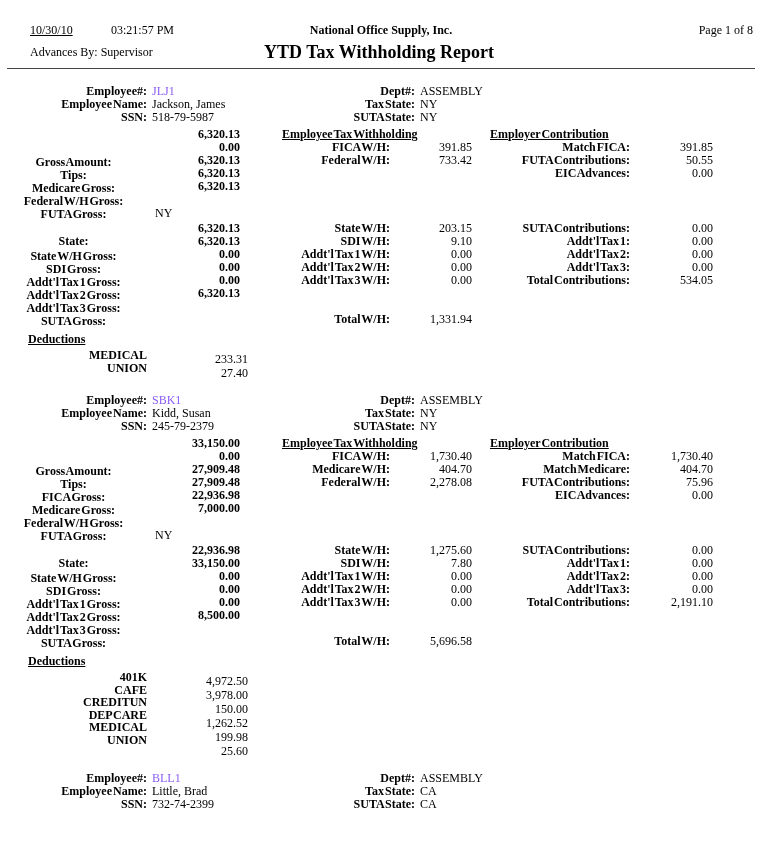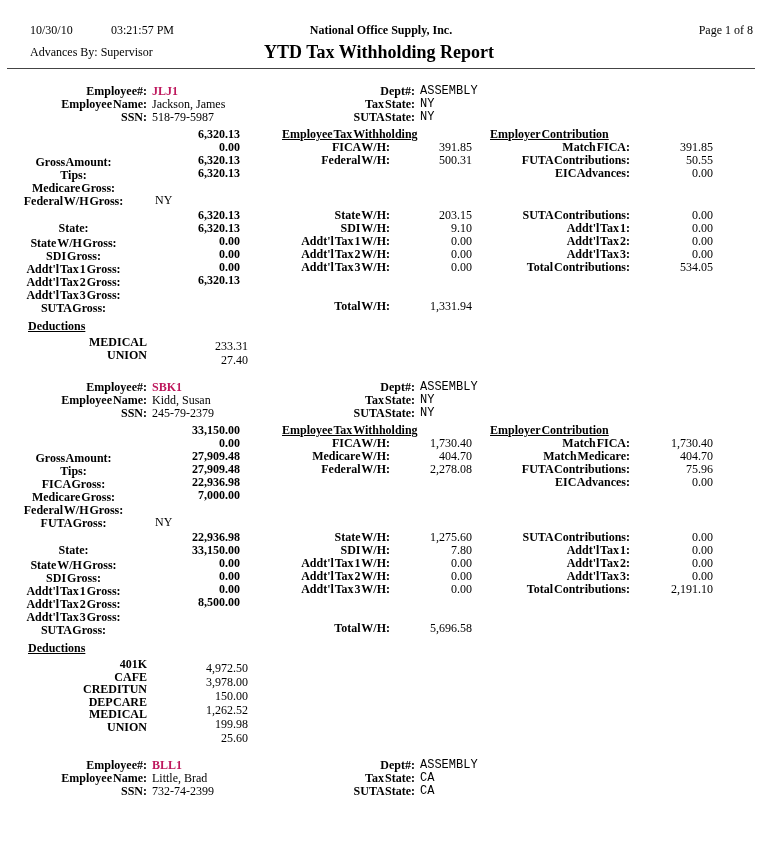--- a/index.html
+++ b/index.html
@@ -2,40 +2,40 @@
 <html><head>
 <meta charset="utf-8">
 <style>
   html,body{margin:0;padding:0;background:#fff;}
   body{
     width:762px;height:849px;overflow:hidden;position:relative;
     font-family:"Liberation Serif","DejaVu Serif",serif;
     font-size:12px;color:#000;
   }
   .pghead{position:relative;height:85px;}
-  .h-date{position:absolute;left:30px;top:23px;}
+  .h-date{position:absolute;left:30px;top:23px;text-decoration:underline;}
   .h-time{position:absolute;left:111px;top:23px;}
   .h-company{position:absolute;left:0;right:0;top:23px;text-align:center;font-weight:bold;}
   .h-page{position:absolute;right:9px;top:23px;}
   .h-printedby{position:absolute;left:30px;top:45px;}
   .h-title{position:absolute;left:0;right:4px;top:42px;text-align:center;font-weight:bold;font-size:18px;}
   .h-rule{position:absolute;left:7px;right:7px;top:68px;border-top:1px solid #444;height:0;}
 
   .content{position:absolute;left:0;top:85px;width:762px;}
   .emp{margin-bottom:14px;}
   .row{height:13px;line-height:13px;white-space:nowrap;}
   .c{display:inline-block;vertical-align:top;box-sizing:border-box;}
   .lbl{font-weight:bold;word-spacing:-2px;}
   .u{text-decoration:underline;}
-  .link{color:#be185d;font-weight:bold;}
+  .link{color:#8b5cf6;}
   
   .ia{width:147px;text-align:right;}
   .ib{width:153px;text-align:left;padding-left:5px;}
   .ic{width:115px;text-align:right;}
-  .id{text-align:left;padding-left:5px;font-family:Liberation Mono, monospace;}
+  .id{text-align:left;padding-left:5px;}
   
   .l1{width:147px;text-align:center;margin-top:28px;}
   .v1{width:93px;text-align:right;font-weight:bold;}
   .l2{width:150px;text-align:right;}
   .v2{width:82px;text-align:right;}
   .l3{width:158px;text-align:right;}
   .v3{width:83px;text-align:right;}
   .mh{width:232px;text-align:left;padding-left:42px;}
   .rh{width:241px;text-align:left;padding-left:18px;}
   .emp-info{margin-bottom:4px;}
@@ -68,22 +68,23 @@
 <div class="content">
     <section class="emp">
       <div class="emp-info">
         <div class="row"><span class="c ia lbl">Employee#:</span><span class="c ib link">JLJ1</span><span class="c ic lbl">Dept#:</span><span class="c id">ASSEMBLY</span></div>
         <div class="row"><span class="c ia lbl">Employee Name:</span><span class="c ib">Jackson, James</span><span class="c ic lbl">Tax State:</span><span class="c id">NY</span></div>
         <div class="row"><span class="c ia lbl">SSN:</span><span class="c ib">518-79-5987</span><span class="c ic lbl">SUTA State:</span><span class="c id">NY</span></div>
       </div>
       <div class="gross-grid">
         <div class="row"><span class="c l1 lbl">Gross Amount:</span><span class="c v1">6,320.13</span><span class="c mh lbl u">Employee Tax Withholding</span><span class="c rh lbl u">Employer Contribution</span></div>
         <div class="row"><span class="c l1 lbl">Tips:</span><span class="c v1">0.00</span><span class="c l2 lbl">FICA W/H:</span><span class="c v2">391.85</span><span class="c l3 lbl">Match FICA:</span><span class="c v3">391.85</span></div>
-        <div class="row"><span class="c l1 lbl">Medicare Gross:</span><span class="c v1">6,320.13</span><span class="c l2 lbl">Federal W/H:</span><span class="c v2">500.31</span><span class="c l3 lbl">FUTA Contributions:</span><span class="c v3">50.55</span></div>
+        <div class="row"><span class="c l1 lbl">Medicare Gross:</span><span class="c v1">6,320.13</span><span class="c l2 lbl">Federal W/H:</span><span class="c v2">733.42</span><span class="c l3 lbl">FUTA Contributions:</span><span class="c v3">50.55</span></div>
         <div class="row"><span class="c l1 lbl">Federal W/H Gross:</span><span class="c v1">6,320.13</span><span class="c l2 lbl"></span><span class="c v2"></span><span class="c l3 lbl">EIC Advances:</span><span class="c v3">0.00</span></div>
+        <div class="row"><span class="c l1 lbl">FUTA Gross:</span><span class="c v1">6,320.13</span><span class="c l2 lbl"></span><span class="c v2"></span><span class="c l3 lbl"></span><span class="c v3"></span></div>
       </div>
       <div class="row state-line"><span class="c l1 lbl">State:</span><span class="c sv">NY</span></div>
       <div class="state-grid">
         <div class="row"><span class="c l1 lbl">State W/H Gross:</span><span class="c v1">6,320.13</span><span class="c l2 lbl">State W/H:</span><span class="c v2">203.15</span><span class="c l3 lbl">SUTA Contributions:</span><span class="c v3">0.00</span></div>
         <div class="row"><span class="c l1 lbl">SDI Gross:</span><span class="c v1">6,320.13</span><span class="c l2 lbl">SDI W/H:</span><span class="c v2">9.10</span><span class="c l3 lbl">Addt'l Tax 1:</span><span class="c v3">0.00</span></div>
         <div class="row"><span class="c l1 lbl">Addt'l Tax 1 Gross:</span><span class="c v1">0.00</span><span class="c l2 lbl">Addt'l Tax 1 W/H:</span><span class="c v2">0.00</span><span class="c l3 lbl">Addt'l Tax 2:</span><span class="c v3">0.00</span></div>
         <div class="row"><span class="c l1 lbl">Addt'l Tax 2 Gross:</span><span class="c v1">0.00</span><span class="c l2 lbl">Addt'l Tax 2 W/H:</span><span class="c v2">0.00</span><span class="c l3 lbl">Addt'l Tax 3:</span><span class="c v3">0.00</span></div>
         <div class="row"><span class="c l1 lbl">Addt'l Tax 3 Gross:</span><span class="c v1">0.00</span><span class="c l2 lbl">Addt'l Tax 3 W/H:</span><span class="c v2">0.00</span><span class="c l3 lbl">Total Contributions:</span><span class="c v3">534.05</span></div>
         <div class="row"><span class="c l1 lbl">SUTA Gross:</span><span class="c v1">6,320.13</span><span class="c l2 lbl"></span><span class="c v2"></span><span class="c l3 lbl"></span><span class="c v3"></span></div>
       </div>

